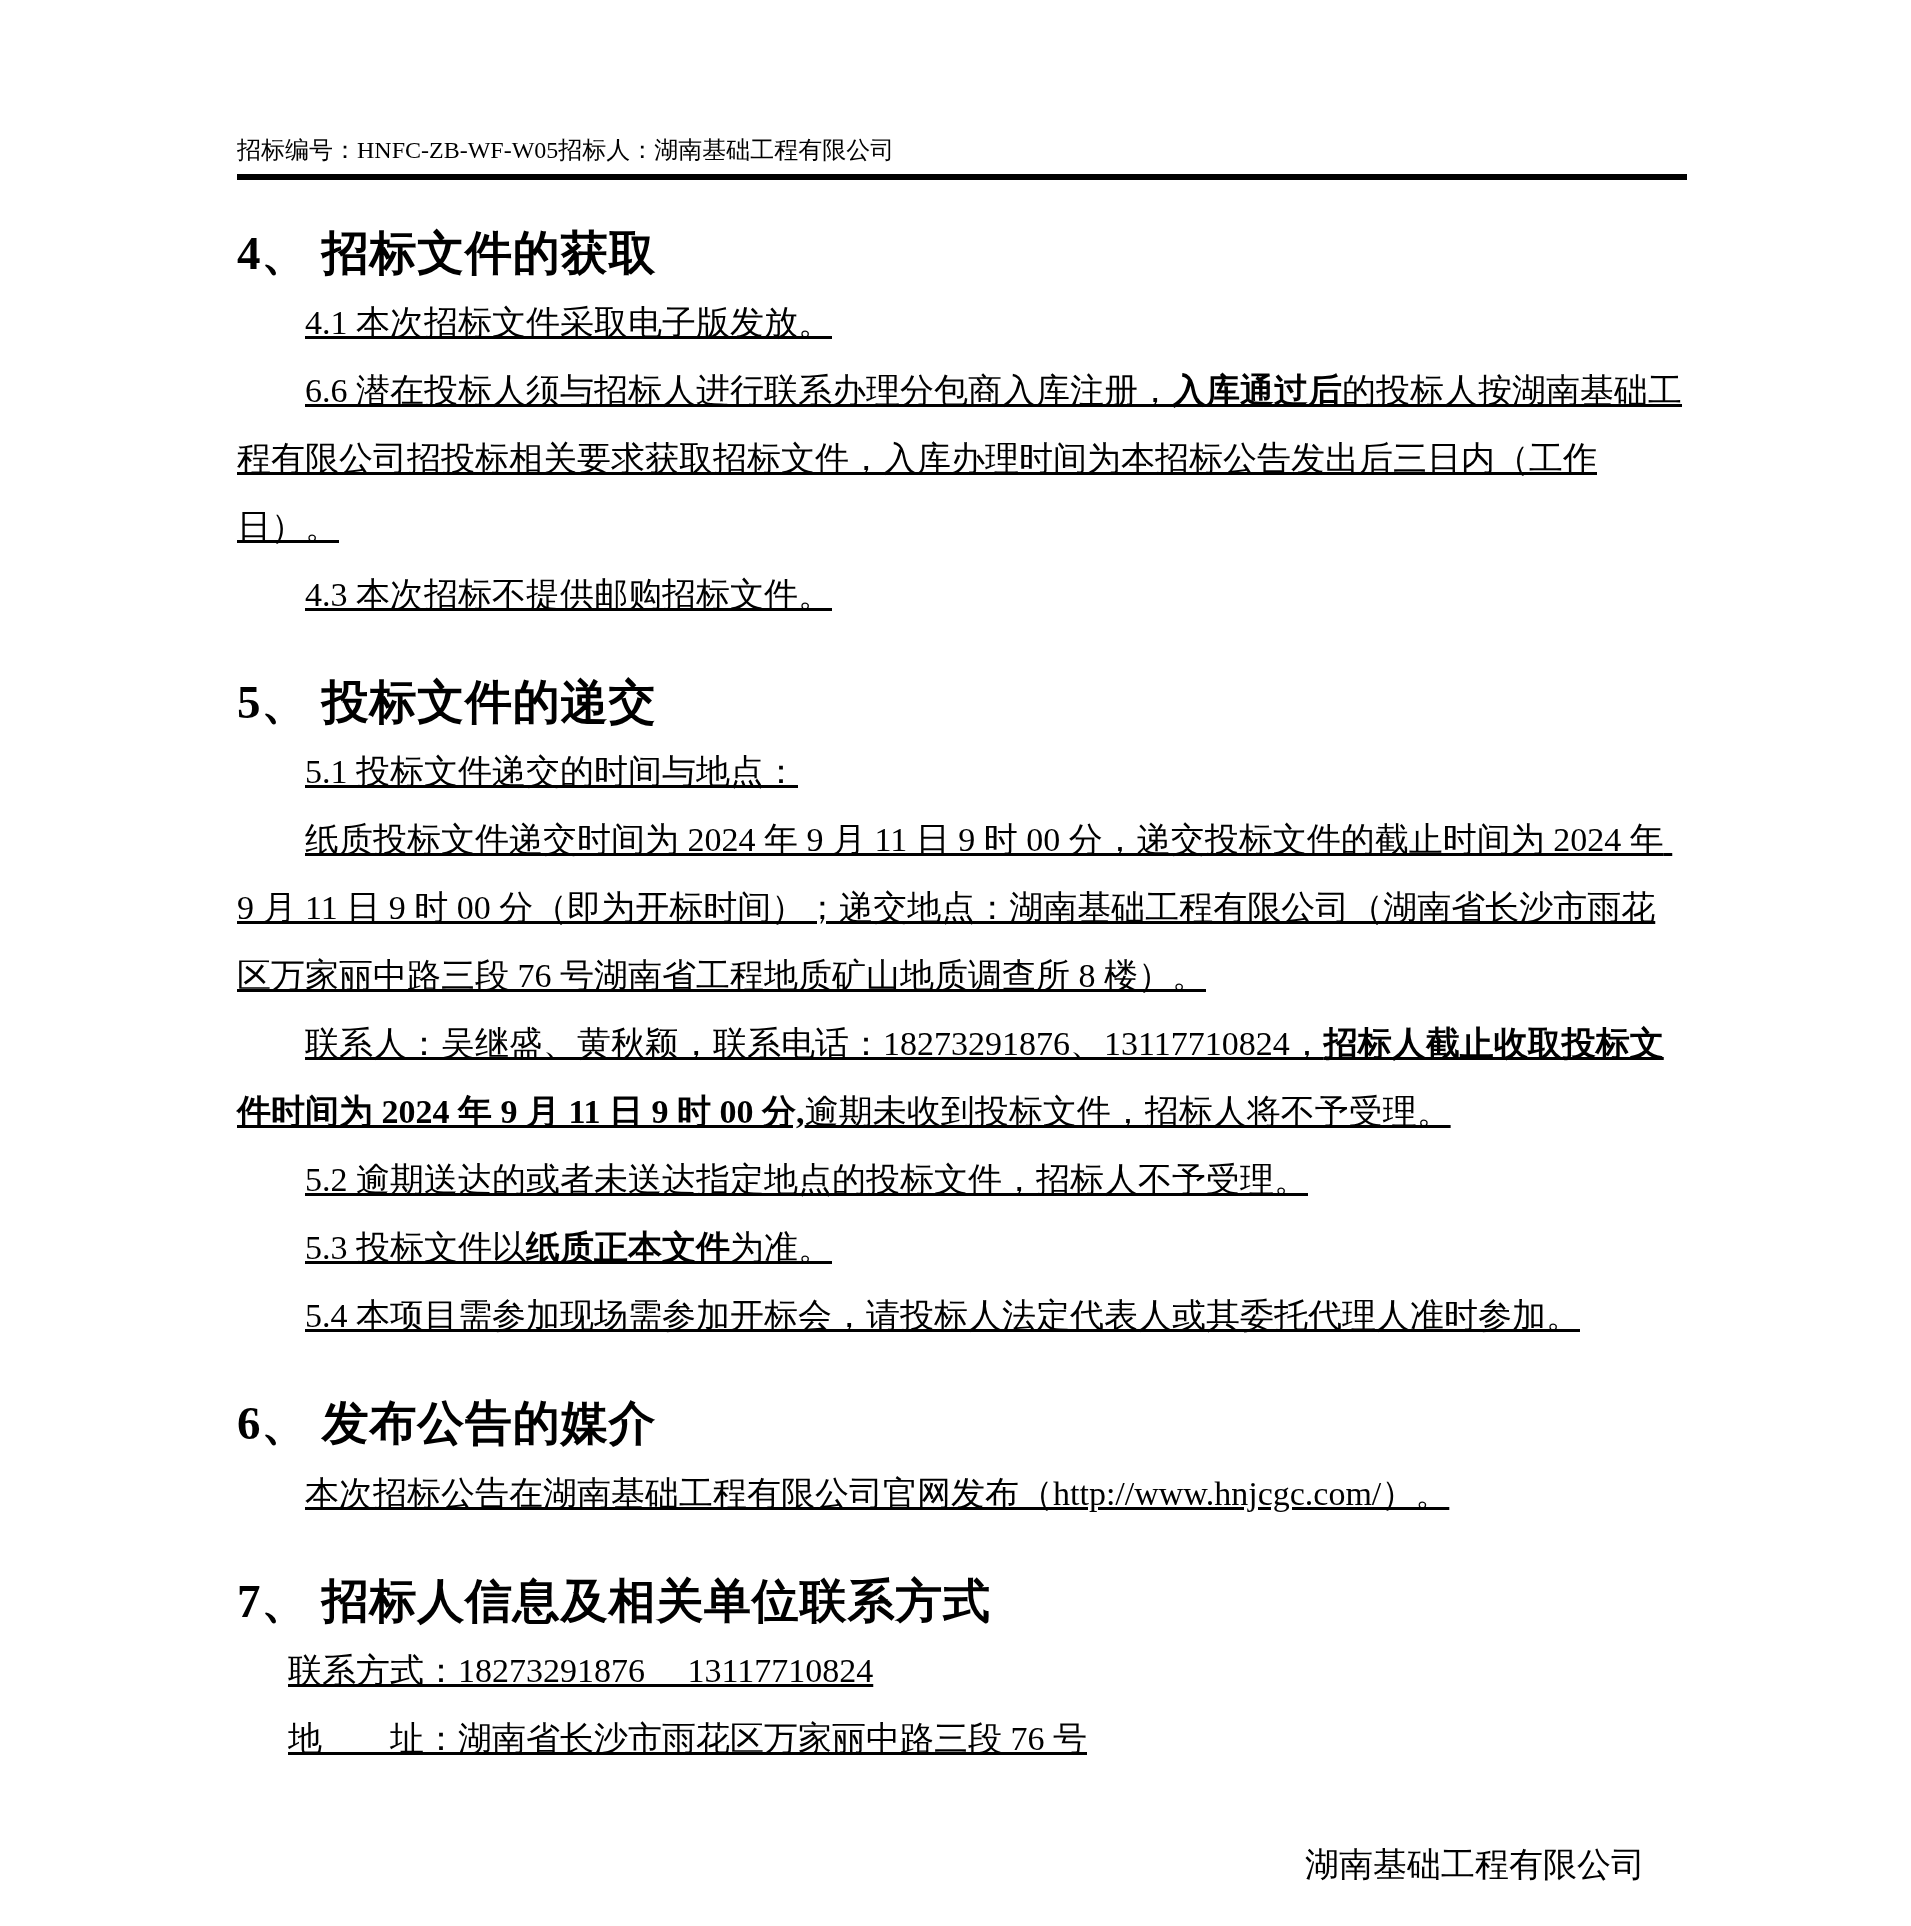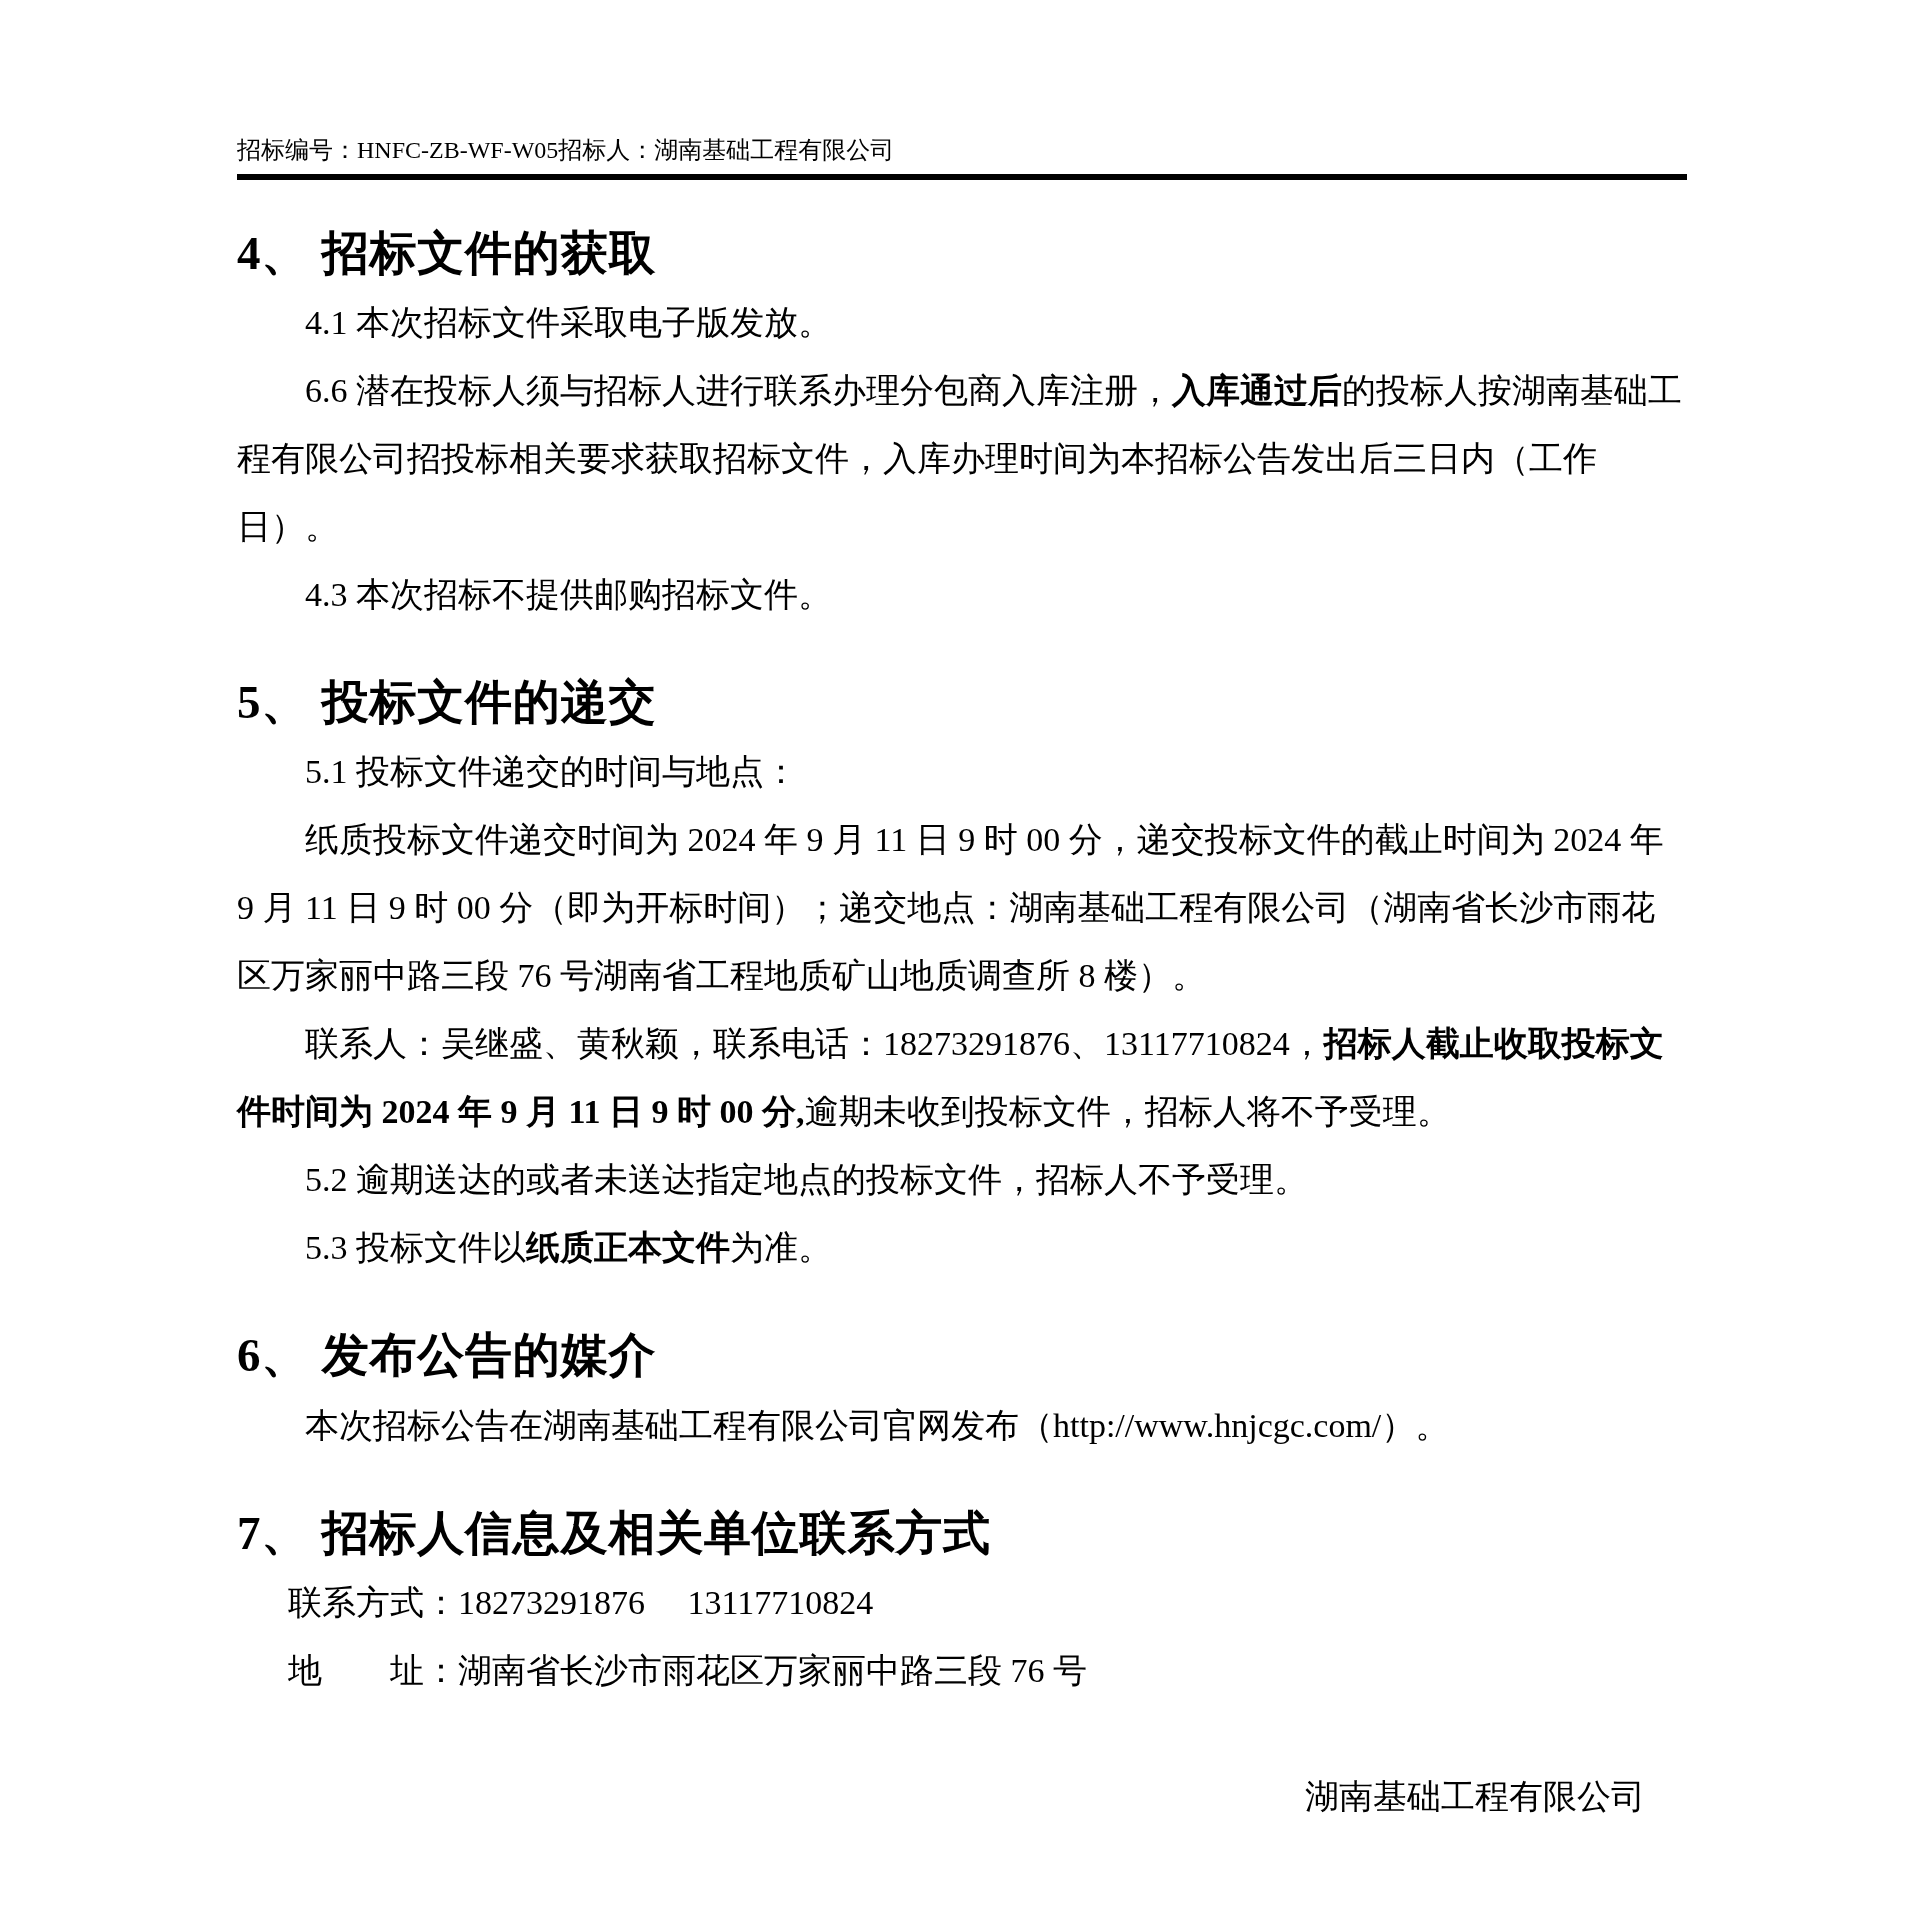--- a/index.html
+++ b/index.html
@@ -8,21 +8,21 @@
     background:#ffffff;color:#000000;
     font-family:"Liberation Serif","DejaVu Serif",serif;
   }
   .page{position:relative;width:1911px;height:2703px;overflow:hidden;background:#ffffff;}
   .content{padding:135px 224px 0 237px;}
   .header-row{display:flex;justify-content:flex-start;align-items:flex-end;font-size:24px;line-height:1.25;}
   .header-right{padding-right:50px;font-family:Liberation Serif, serif;}
   .rule{height:5.4px;background:#000000;margin-top:9.2px;}
   h2{font-size:47px;line-height:61px;font-weight:bold;margin:43px 0 5.4px 0;letter-spacing:0.8px;}
   h2.first{}
-  p{font-size:34px;line-height:68px;margin:0;text-indent:2em;white-space:pre-wrap;}
+  p{font-size:34px;line-height:68px;margin:0;text-indent:2em;white-space:pre-wrap;text-decoration:underline;}
   p.ind15{text-indent:1.5em;}
   .bold{font-weight:bold;}
   .signature{margin-top:58px;text-align:right;font-size:34px;line-height:68px;}
   .signature-inner{display:inline-block;text-align:center;margin-right:42px;}
 </style>
 </head>
 <body>
 
 <div class="page">
   <div class="content">
@@ -37,20 +37,21 @@
     <p><span>4.1 本次招标文件采取电子版发放。</span></p>
     <p><span>6.6 潜在投标人须与招标人进行联系办理分包商入库注册，</span><span class="bold">入库通过后</span><span>的投标人按湖南基础工程有限公司招投标相关要求获取招标文件，入库办理时间为本招标公告发出后三日内（工作日）。</span></p>
     <p><span>4.3 本次招标不提供邮购招标文件。</span></p>
 
     <h2>5、 投标文件的递交</h2>
     <p><span>5.1 投标文件递交的时间与地点：</span></p>
     <p><span>纸质投标文件递交时间为 2024 年 9 月 11 日 9 时 00 分，递交投标文件的截止时间为 2024 年 9 月 11 日 9 时 00 分（即为开标时间）；递交地点：湖南基础工程有限公司（湖南省长沙市雨花区万家丽中路三段 76 号湖南省工程地质矿山地质调查所 8 楼）。</span></p>
     <p><span>联系人：吴继盛、黄秋颖，联系电话：18273291876、13117710824，</span><span class="bold">招标人截止收取投标文件时间为 2024 年 9 月 11 日 9 时 00 分,</span><span>逾期未收到投标文件，招标人将不予受理。</span></p>
     <p><span>5.2 逾期送达的或者未送达指定地点的投标文件，招标人不予受理。</span></p>
     <p><span>5.3 投标文件以</span><span class="bold">纸质正本文件</span><span>为准。</span></p>
+    <p><span>5.4 本项目需参加现场需参加开标会，请投标人法定代表人或其委托代理人准时参加。</span></p>
 
     <h2>6、 发布公告的媒介</h2>
     <p><span>本次招标公告在湖南基础工程有限公司官网发布（http://www.hnjcgc.com/）。</span></p>
 
     <h2>7、 招标人信息及相关单位联系方式</h2>
     <p class="ind15"><span>联系方式：18273291876　 13117710824</span></p>
     <p class="ind15"><span>地　　址：湖南省长沙市雨花区万家丽中路三段 76 号</span></p>
 
     <div class="signature">
       <div class="signature-inner">

